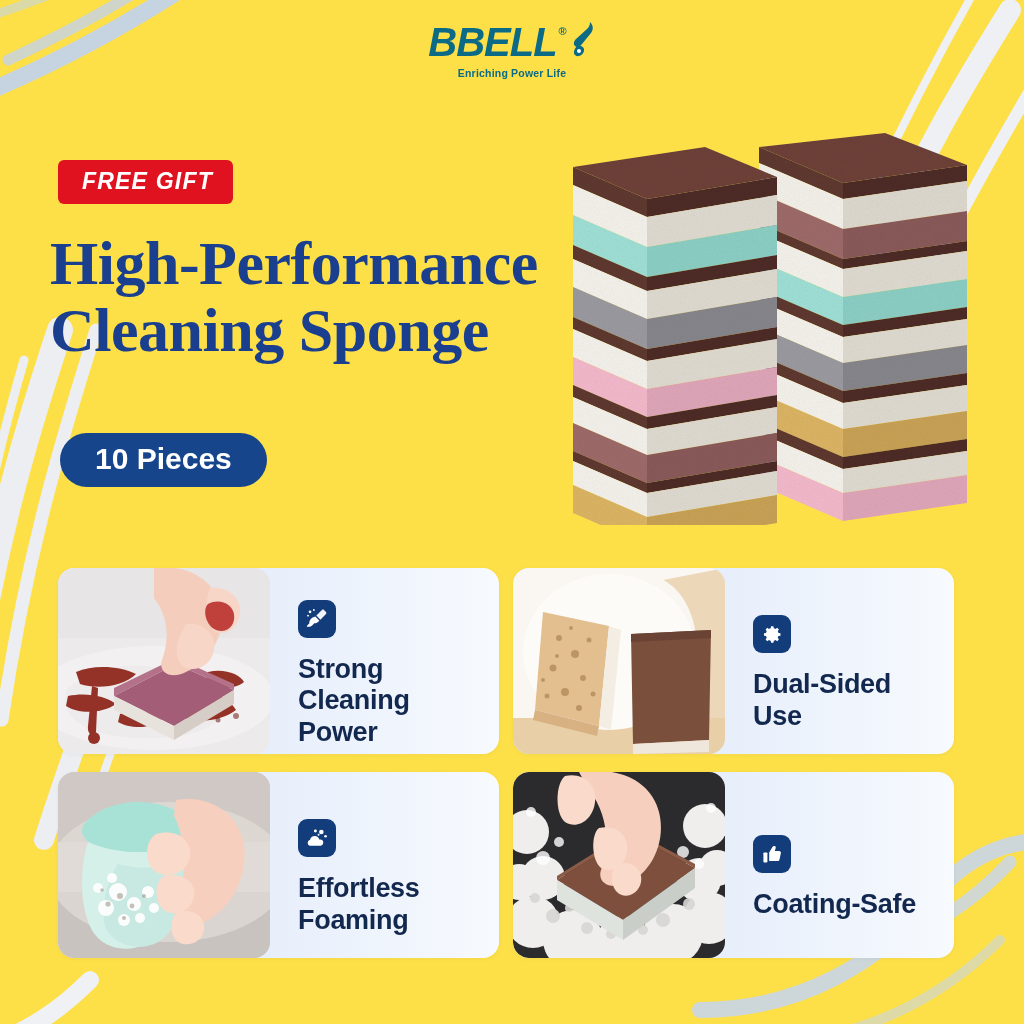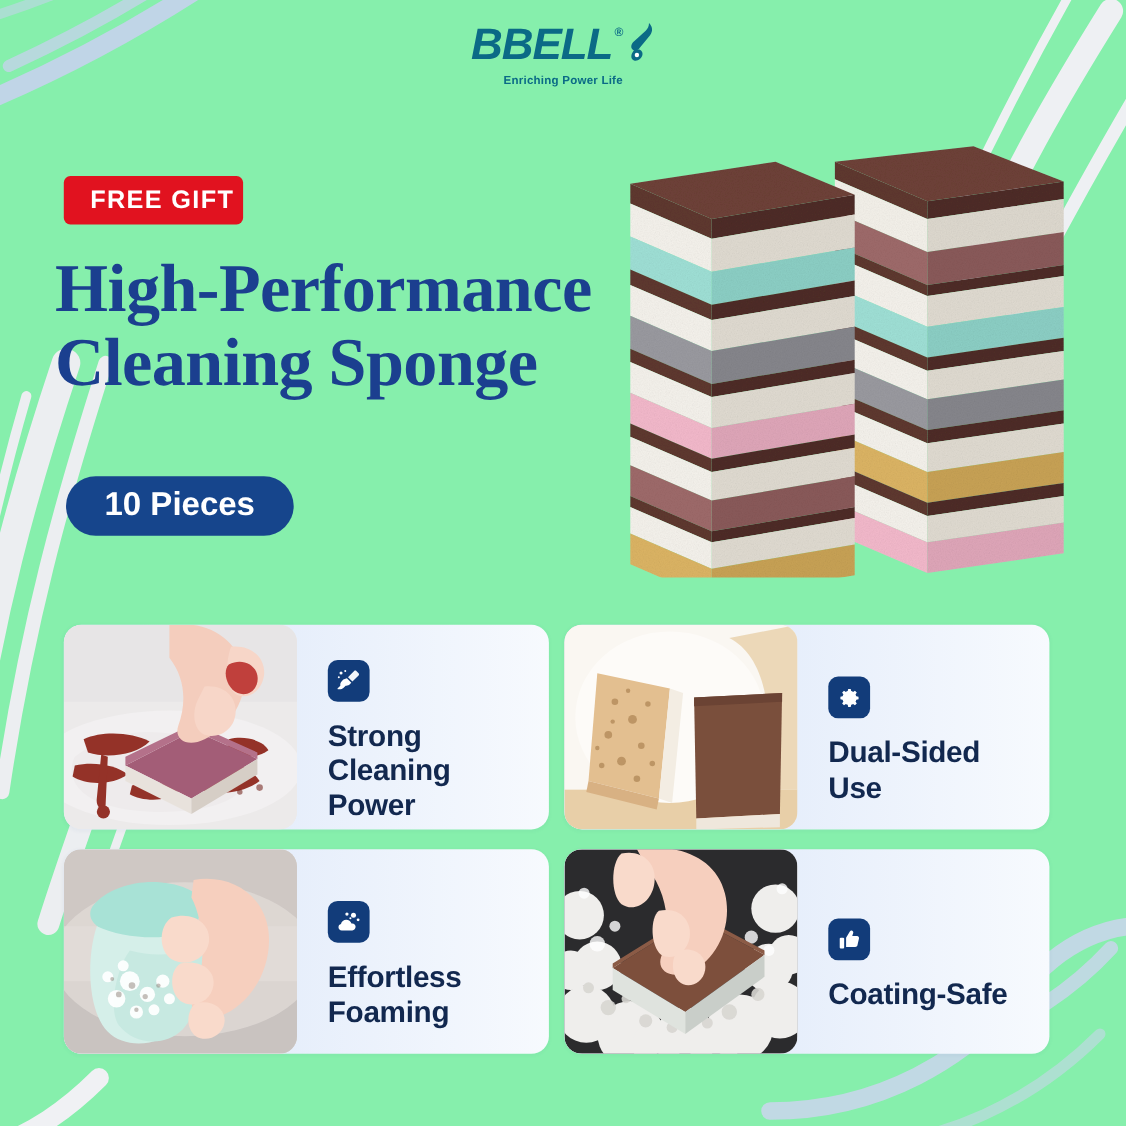--- a/index.html
+++ b/index.html
@@ -2,21 +2,21 @@
 <html><head>
 <meta charset="utf-8">
 <style>
   * { margin:0; padding:0; box-sizing:border-box; }
   html, body {
     width:1024px; height:1024px;
     background:#ffffff;
     font-family:"Liberation Sans", sans-serif;
     overflow:hidden;
   }
-  .page { position:relative; width:1024px; height:1024px; background:#86efac; overflow:hidden; }
+  .page { position:relative; width:1024px; height:1024px; background:#fde047; overflow:hidden; }
 
   
   .bg-layer { position:absolute; inset:0; pointer-events:none; }
 
   
   .header { position:absolute; top:0; left:0; width:1024px; height:100px;
             display:flex; align-items:center; justify-content:center; }
   .logo-wrap { display:flex; flex-direction:column; align-items:center; }
   .logo-row { display:flex; align-items:flex-start; }
   .logo-text {
@@ -32,22 +32,22 @@
     letter-spacing:0.2px; margin-top:3px;
   }
 
   
   .hero { position:absolute; top:100px; left:0; width:1024px; height:460px; }
 
   .badge-free {
     position:absolute; left:58px; top:60px;
     background:#e1121f; color:#ffffff;
     font-size:23px; font-weight:bold; letter-spacing:1.2px;
-    padding:10px 8px 11px 24px; border-radius:6px;
-    line-height:1; white-space:nowrap;
+    padding:10px 20px 11px 24px; border-radius:6px;
+    line-height:1; white-space:nowrap;font-style:italic;
   }
 
   .headline {
     position:absolute; left:50px; top:130px;
     font-family:"Liberation Serif", serif;
     font-weight:bold; color:#1b3f8f;
     font-size:62px; line-height:1.08;
     letter-spacing:-0.5px;
     white-space:nowrap;
   }

